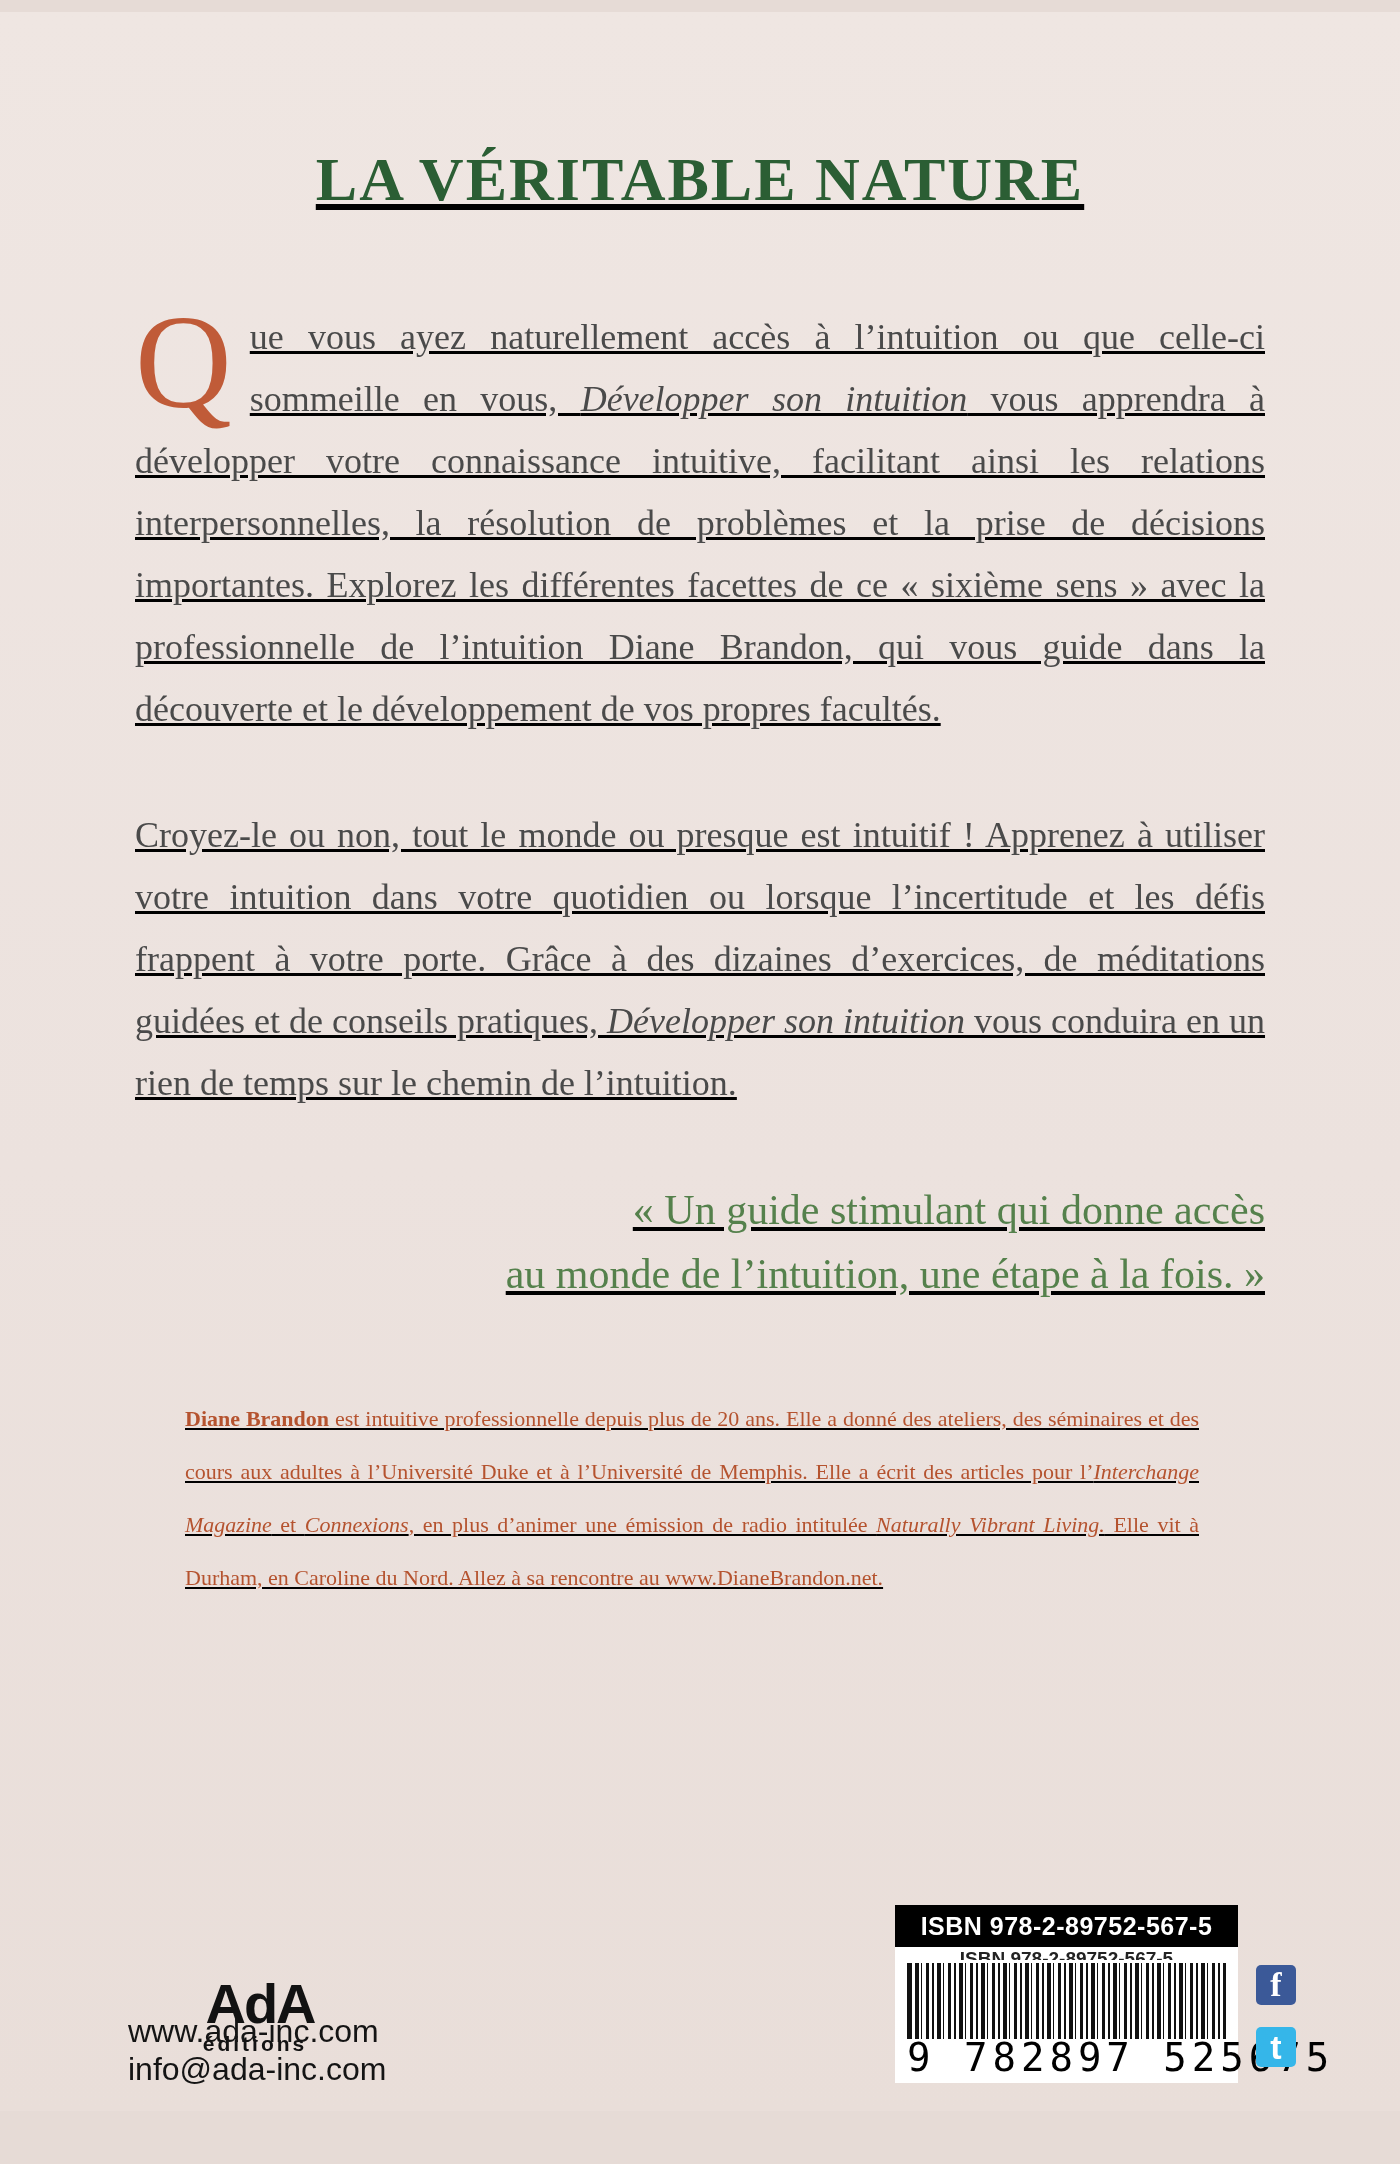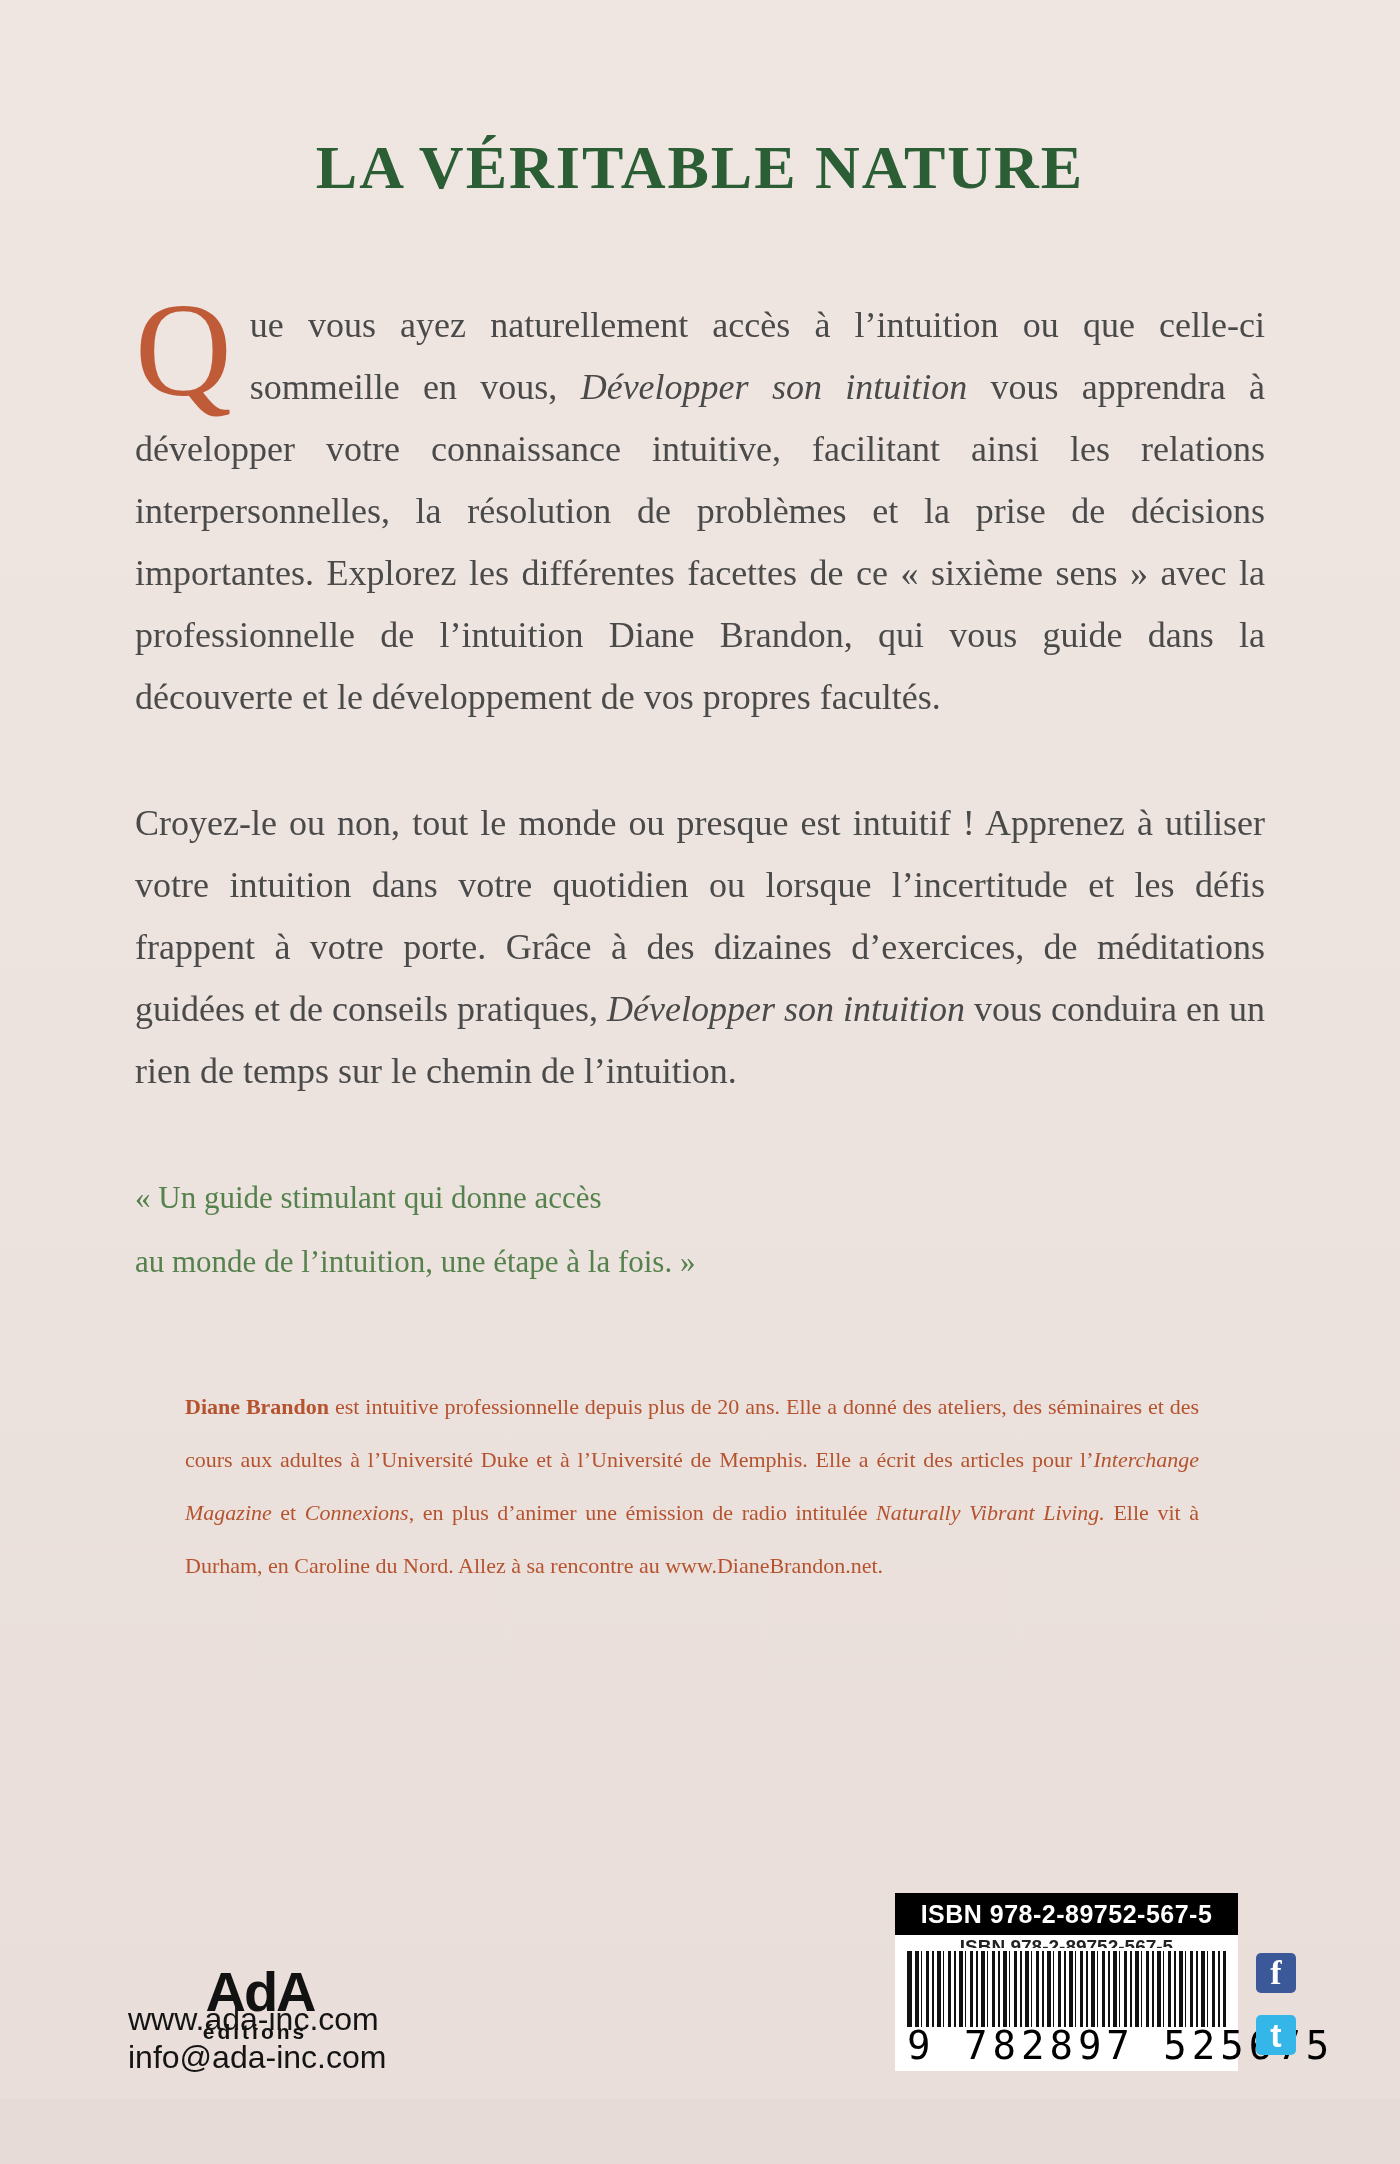--- a/index.html
+++ b/index.html
@@ -3,23 +3,24 @@
 <meta charset="utf-8">
 <style>
   * { margin: 0; padding: 0; box-sizing: border-box; }
   html, body { background: #e6dbd6; }
   body { font-family: "Liberation Serif", serif; }
 
   .cover {
     position: relative;
     width: 1400px;
     height: 2099px;
-    margin: 0 auto;
+    margin: 12px auto;
     background: linear-gradient(180deg, #efe6e2 0%, #ece2de 55%, #e9ded9 100%);
     overflow: hidden;
+    text-decoration: underline;
   }
 
   .content { padding: 132px 135px 0 135px; }
 
   .title {
     text-align: center;
     color: #2b5e34;
     font-size: 62px;
     line-height: 70px;
     font-weight: 700;
@@ -43,23 +44,23 @@
     line-height: 97px;
     margin: 8px 18px -8px 0;
     color: #c05b38;
   }
 
   .it { font-style: italic; }
   .b  { font-weight: bold; }
 
   .quote {
     margin-top: 64px;
-    text-align: left;
+    text-align: right;
     color: #55814c;
-    font-size: 31px;
+    font-size: 42px;
     line-height: 64px;
   }
   .attrib {
     margin-top: 12px;
     text-align: center;
     color: #474747;
     font-size: 37px;
     line-height: 50px;
   }
   .attrib .b { color: #3c3c3c; }

